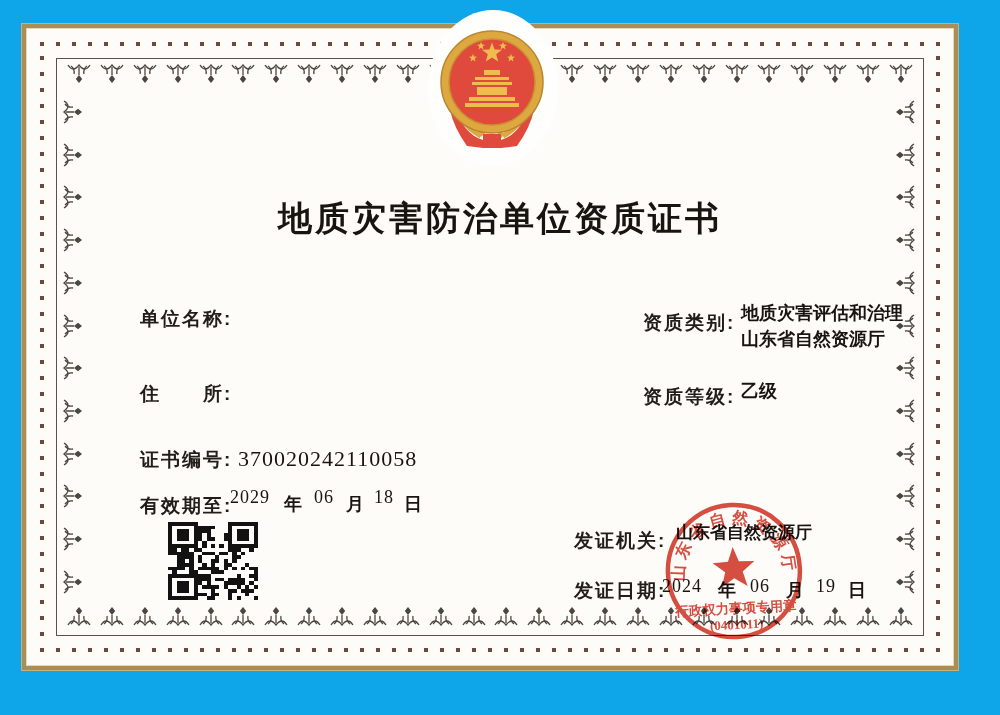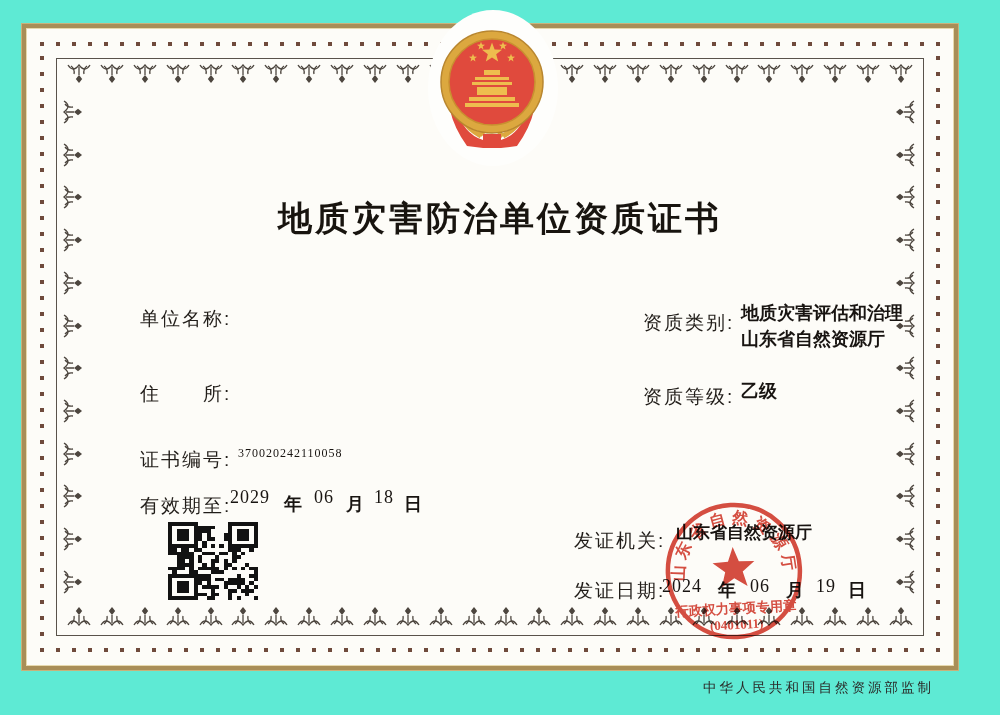--- a/index.html
+++ b/index.html
@@ -1,17 +1,17 @@
 <!DOCTYPE html>
 <html><head>
 <meta charset="utf-8">
 <style>
   * { margin:0; padding:0; box-sizing:border-box; }
   body { background:#ffffff; font-family:"Liberation Sans", sans-serif; }
-  .page { position:relative; width:1000px; height:715px; background:#5eead4; overflow:hidden; }
+  .page { position:relative; width:1000px; height:715px; background:#0ea5e9; overflow:hidden; }
 
   
   .frame {
     position:absolute; left:22px; top:24px; width:936px; height:646px;
     border:4px solid #a98e58;
     box-shadow: inset 0 0 0 1px #e7d9ae, 0 0 0 1px #c8b27b;
     background:#fdfcf8;
   }
   
   .dots-h { position:absolute; height:4px; left:14px; right:14px;
@@ -36,25 +36,25 @@
 
   
   .emblem-backing { position:absolute; left:428px; top:10px; width:130px; height:156px;
     background:#fefefc; border-radius:50%; z-index:2; }
   .emblem { position:absolute; left:437px; top:22px; z-index:3; }
 
   
   .title { position:absolute; left:0; right:0; top:196px; text-align:center;
     font-family:"Liberation Serif", serif; font-weight:700; font-size:34px;
     letter-spacing:3px; color:#18140f; z-index:4; }
-  .lbl { position:absolute; font-weight:400; font-size:19px; letter-spacing:2px;
+  .lbl { position:absolute; font-weight:700; font-size:19px; letter-spacing:2px;
     color:#211d19; z-index:4; white-space:pre; }
   .val { position:absolute; font-family:"Liberation Serif", serif; font-weight:600;
     font-size:18px; color:#181411; z-index:4; white-space:pre; }
-  .val.num { font-weight:500; font-size:12px; letter-spacing:1px; }
+  .val.num { font-weight:500; font-size:22px; letter-spacing:1px; }
   .cat-line { line-height:26px; }
   .dateline { position:absolute; z-index:4; font-family:"Liberation Serif", serif;
     color:#181411; font-size:18px; white-space:nowrap; }
   .dateline .n { position:relative; top:-7px; font-weight:400; letter-spacing:1px; }
   .dateline .u { font-weight:600; }
   .dateline.issue .n { top:-4px; }
   .footer { position:absolute; right:66px; top:679px; font-family:"Liberation Serif", serif;
     font-size:13.5px; letter-spacing:3px; color:#2a2a28; z-index:4; }
 
   
@@ -833,14 +833,13 @@
     </defs>
     <circle cx="76" cy="74" r="66" fill="none" stroke="#d23b2e" stroke-width="4.5"></circle>
     <use href="#star" fill="#d23b2e" transform="translate(76,72) scale(2.2)"></use>
     <text font-size="16" font-weight="700" fill="#d23b2e" letter-spacing="5" font-family="Liberation Serif, serif">
       <textPath href="#sealArc" startOffset="50%" text-anchor="middle">山东省自然资源厅</textPath>
     </text>
     <text x="76" y="116" text-anchor="middle" font-size="13.5" font-weight="700" fill="#d23b2e" font-family="Liberation Serif, serif">行政权力事项专用章</text>
     <text x="76" y="132" text-anchor="middle" font-size="13" font-weight="700" fill="#d23b2e" font-family="Liberation Serif, serif">(0401011)</text>
   </svg>
 
-  <div class="footer">中华人民共和国自然资源部监制</div>
 </div>
 
 </body></html>

